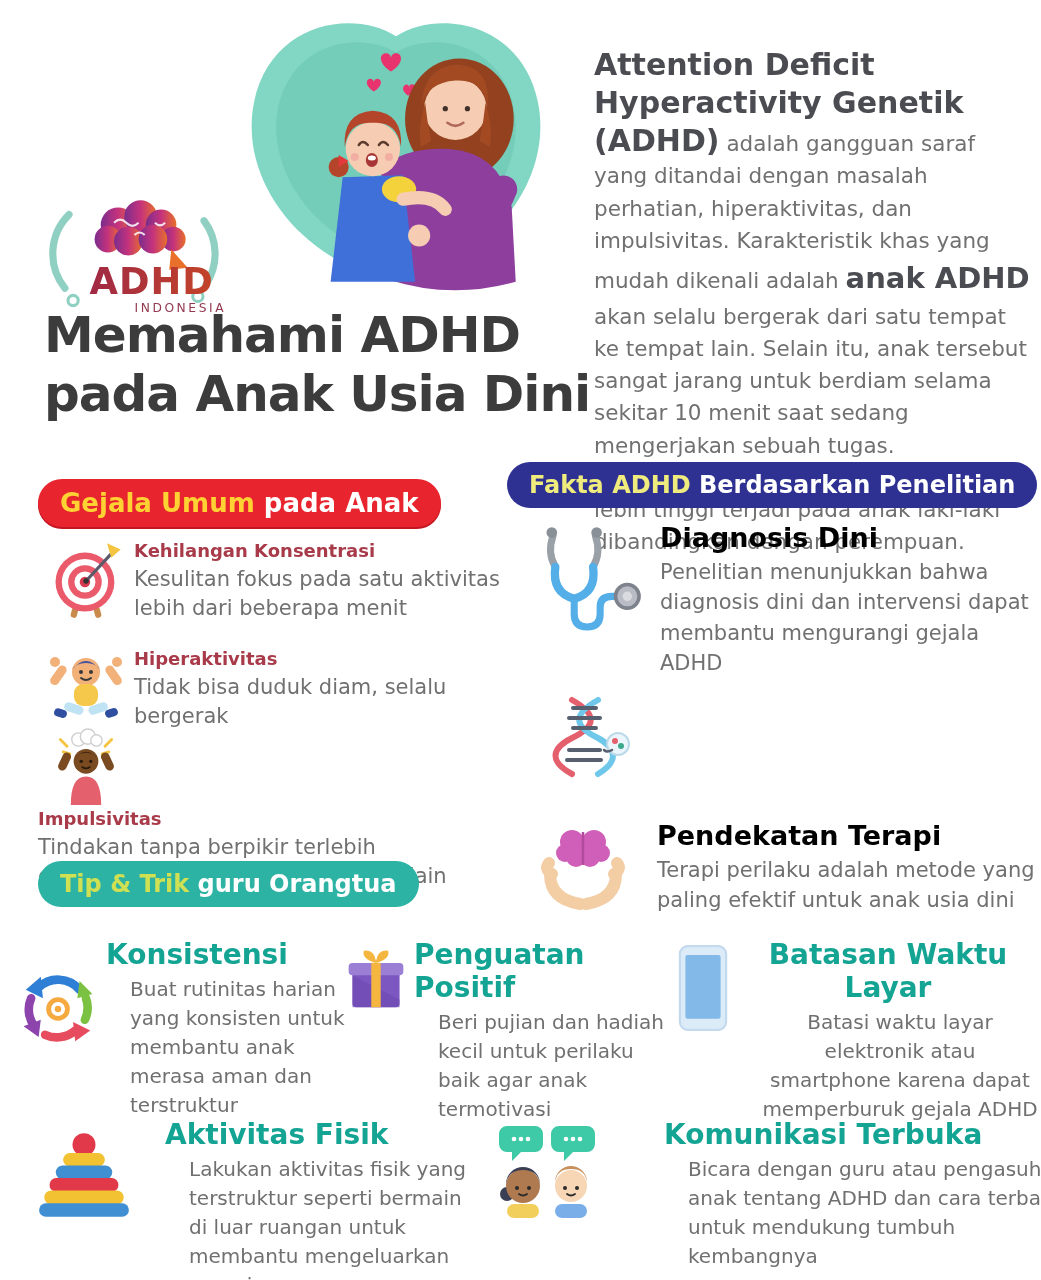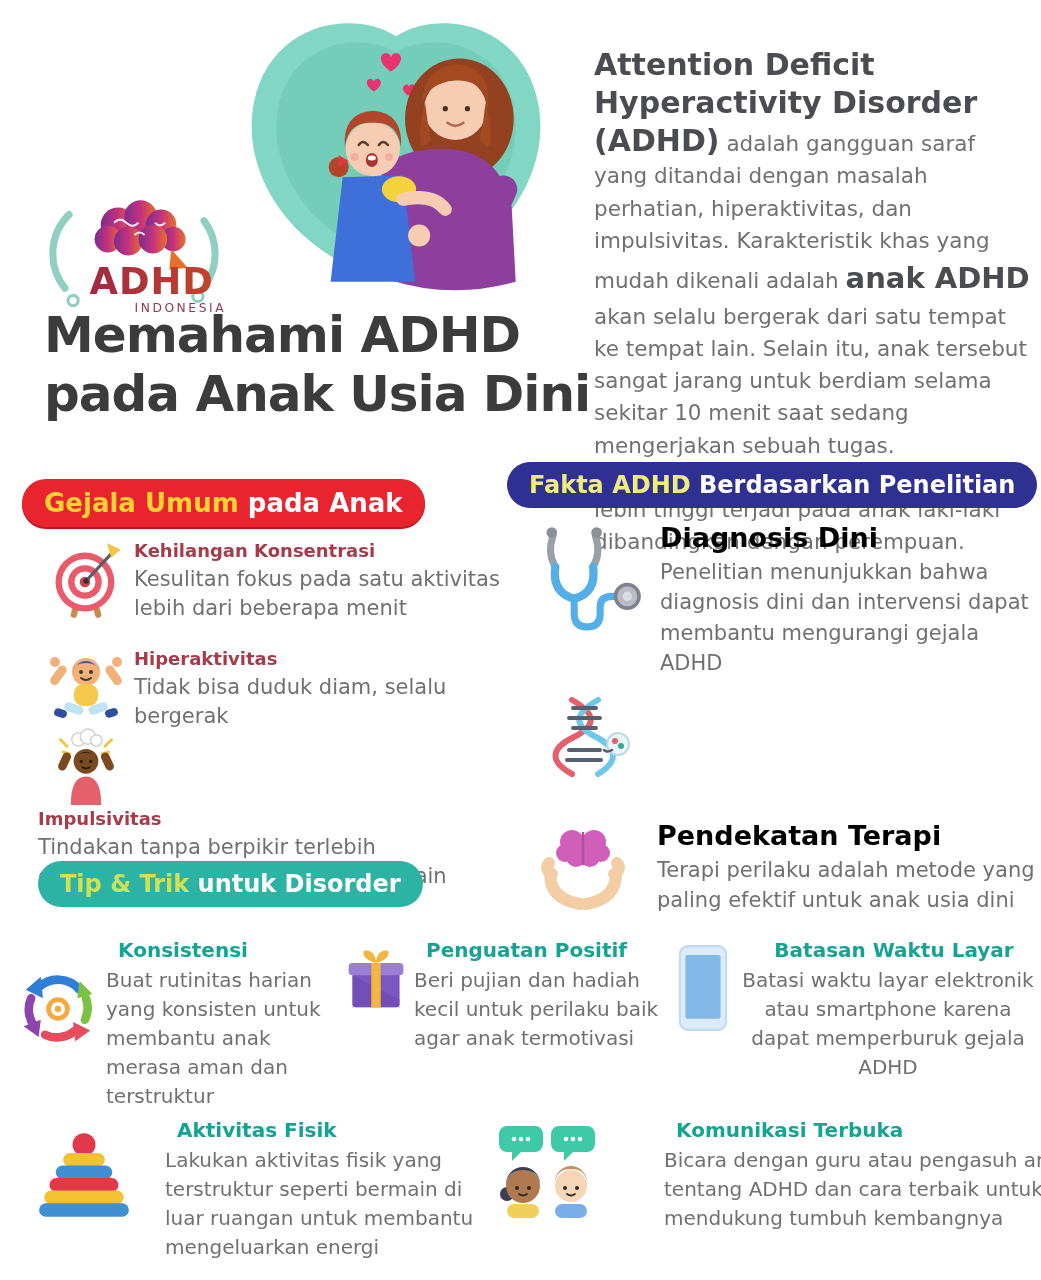--- a/index.html
+++ b/index.html
@@ -12,42 +12,42 @@
   
   .intro{position:absolute;left:594px;top:24px;width:438px;
          font-size:21.5px;line-height:1.5;color:#707070;}
   .intro-title{font-size:30px;line-height:1.25;font-weight:bold;color:#4b4b52;}
   .intro-bold{font-size:29px;font-weight:bold;color:#4b4b52;}
   
   .main-title{position:absolute;left:44px;top:306px;width:560px;margin:0;
               font-size:50px;line-height:1.18;font-weight:800;color:#3c3c3c;letter-spacing:-1px;}
   
   .pill{position:absolute;border-radius:30px;padding:9px 22px;font-weight:bold;white-space:nowrap;}
-  .pill-red{left:22px;top:479px;background:#e8252e;font-size:26px;box-shadow:0 2px 0 #c41622;}
+  .pill-red{left:38px;top:479px;background:#e8252e;font-size:26px;box-shadow:0 2px 0 #c41622;}
   .pill-red .hl{color:#ffd234;} .pill-red .rest{color:#ffffff;}
   .pill-navy{left:507px;top:462px;background:#2e3192;font-size:24px;}
   .pill-navy .hl{color:#efec7d;} .pill-navy .rest{color:#ffffff;}
   .pill-teal{left:38px;top:861px;background:#2cb3a3;font-size:24px;}
   .pill-teal .hl{color:#cfe053;} .pill-teal .rest{color:#ffffff;}
   
   .item{position:absolute;display:flex;align-items:flex-start;}
   .icon-box{flex:0 0 auto;display:flex;justify-content:center;}
   .txt{flex:1 1 auto;}
   .head{font-weight:bold;}
   .body{color:#707070;}
   .sym .icon-box{width:96px;}
   .sym .txt{width:412px;}
   .sym .head{font-size:18px;color:#a83a49;margin-bottom:4px;}
   .sym .body{font-size:21px;line-height:1.4;}
   .fact .icon-box{width:148px;}
   .fact .txt{width:378px;}
   .fact .head{font-size:27px;color:#000000;margin-bottom:4px;}
   .fact .body{font-size:21px;line-height:1.45;}
-  .tip .head{font-size:20px;color:#14a493;margin-bottom:4px;margin-left:12px;}
-  .tip .body{font-size:20px;line-height:1.45;}
+  .tip .head{font-size:28px;color:#14a493;margin-bottom:4px;}
+  .tip .body{font-size:20px;line-height:1.45;margin-left:24px;}
 </style>
 </head>
 <body>
 
 <div class="canvas">
 
   <div class="logo">
     <svg width="215" height="135" viewBox="0 0 210 132">
       <defs>
         <linearGradient id="brainGrad" x1="0" y1="0" x2="1" y2="0">
@@ -118,21 +118,21 @@
         <circle cx="158" cy="150" r="4" fill="#f3a6a0" opacity="0.8"></circle>
 
       <path d="M172,192 Q202,186 214,202" stroke="#f6cdb2" stroke-width="13" fill="none" stroke-linecap="round"></path>
 
       <path d="M272,182 Q252,234 192,228" stroke="#8e3f9e" stroke-width="27" fill="none" stroke-linecap="round"></path>
       <circle cx="188" cy="228" r="11" fill="#f6cdb2"></circle>
     </svg>
   </div>
 
   <p class="intro">
-    <span class="intro-title">Attention Deficit Hyperactivity Disorder (ADHD)</span>
+    <span class="intro-title">Attention Deficit Hyperactivity Genetik (ADHD)</span>
     <span>adalah gangguan saraf yang ditandai dengan masalah perhatian, hiperaktivitas, dan impulsivitas. Karakteristik khas yang mudah dikenali adalah</span>
     <span class="intro-bold">anak ADHD</span>
     <span>akan selalu bergerak dari satu tempat ke tempat lain. Selain itu, anak tersebut sangat jarang untuk berdiam selama sekitar 10 menit saat sedang mengerjakan sebuah tugas. Berdasarkan hasil riset, risiko ADHD lebih tinggi terjadi pada anak laki-laki dibandingkan dengan perempuan.</span>
   </p>
 
   <h1 class="main-title">
     <span>Memahami ADHD</span><br>
     <span>pada Anak Usia Dini</span>
   </h1>
 
@@ -283,21 +283,21 @@
         </g>
       </svg>
     </div>
     <div class="txt">
       <div class="head">Pendekatan Terapi</div>
       <div class="body">Terapi perilaku adalah metode yang paling efektif untuk anak usia dini</div>
     </div>
   </div>
 
   <div class="pill pill-teal">
-    <span class="hl">Tip &amp; Trik</span><span class="rest"> untuk Disorder</span>
+    <span class="hl">Tip &amp; Trik</span><span class="rest"> guru Orangtua</span>
   </div>
 
   <div class="item tip" style="left:10px;top:938px;">
     <div class="icon-box" style="width:96px;margin-top:28px;">
       <svg width="86" height="86" viewBox="0 0 80 80">
         <g fill="none" stroke-width="8" stroke-linecap="round">
           <path d="M60,22 A26,26 0 0 0 22,20" stroke="#2f7fd6"></path>
           <path d="M15,30 A26,26 0 0 0 18,56" stroke="#8e44ad"></path>
           <path d="M28,64 A26,26 0 0 0 56,60" stroke="#e74c5e"></path>
           <path d="M65,50 A26,26 0 0 0 66,30" stroke="#7cc242"></path>

